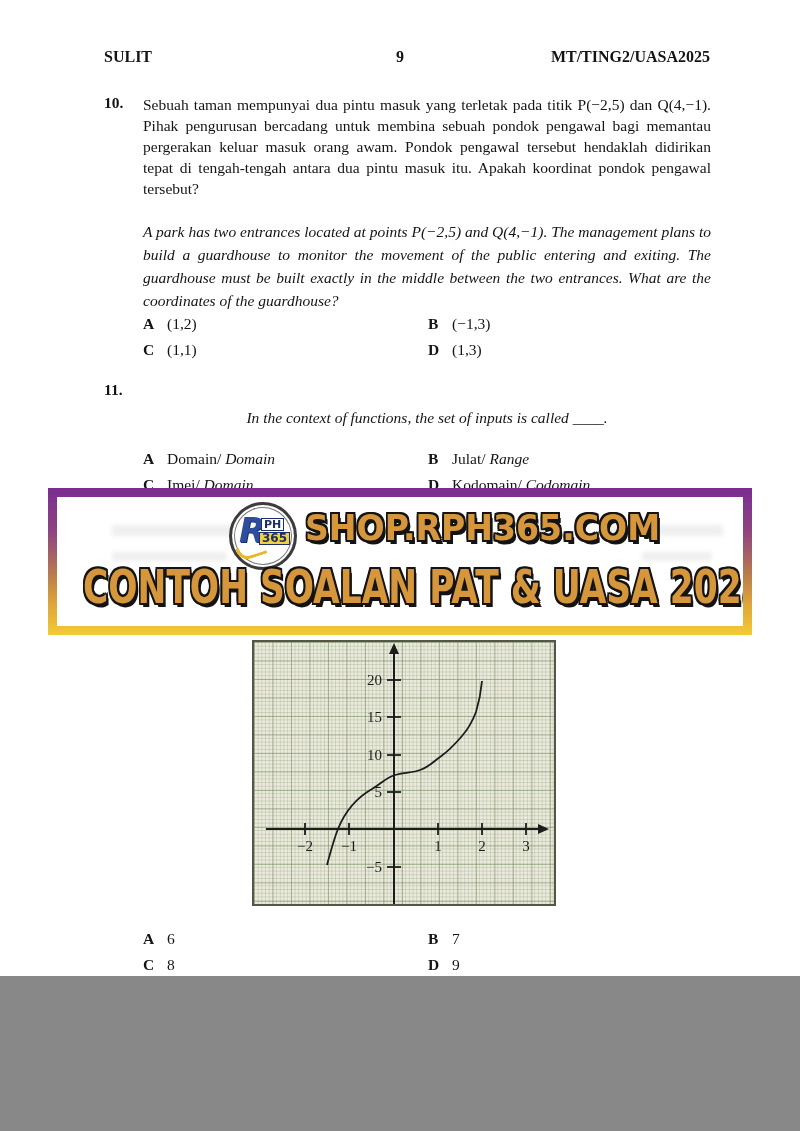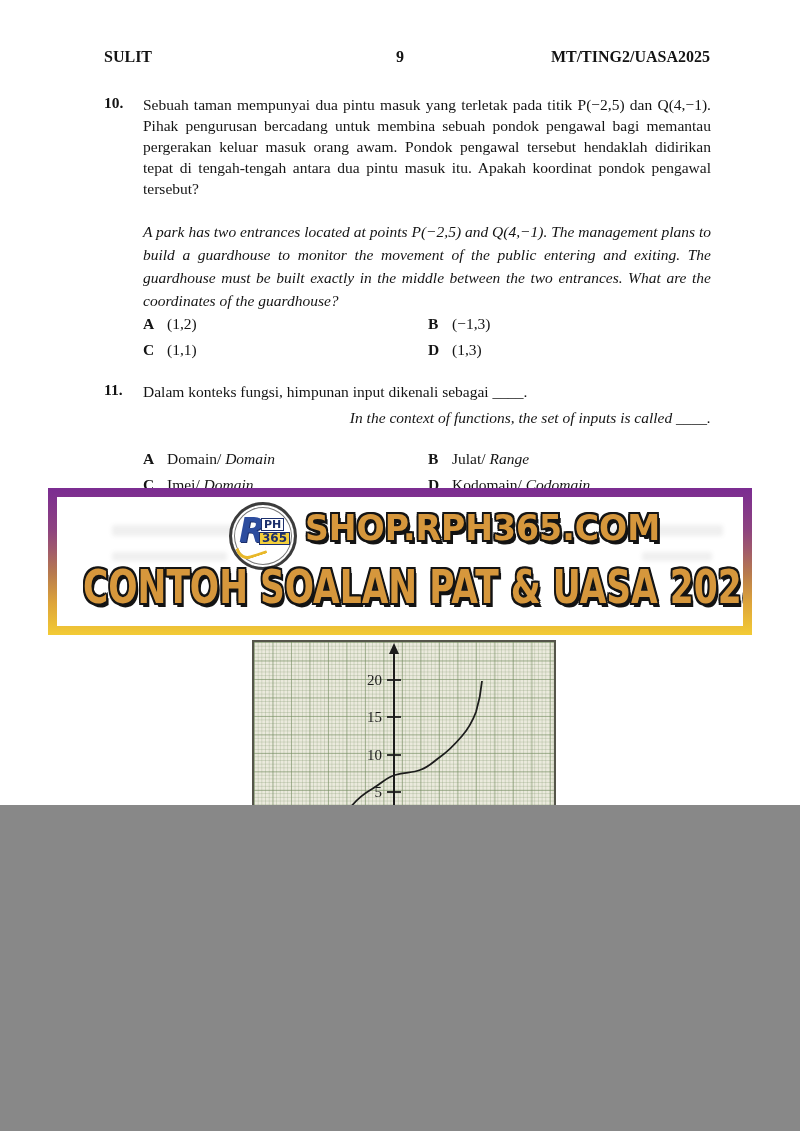--- a/index.html
+++ b/index.html
@@ -1,17 +1,17 @@
 <!DOCTYPE html>
 <html><head>
 <meta charset="utf-8">
 <style>
   html,body{margin:0;padding:0;background:#888;}
   .page{
-    position:relative; width:800px; height:805px; margin:0 auto;
+    position:relative; width:800px; height:976px; margin:0 auto;
     background:#ffffff; overflow:hidden;
     font-family:"Liberation Serif", serif; color:#141414;
   }
   
   .hdr{position:absolute; top:48px; left:0; width:100%; font-weight:bold; font-size:16px;}
   .hdr-left{position:absolute; left:104px;}
   .hdr-center{position:absolute; left:0; width:800px; text-align:center;}
   .hdr-right{position:absolute; right:90px;}
   
   .qnum{position:absolute; font-weight:bold; font-size:15.5px;}
@@ -114,22 +114,21 @@
   <div class="optrow" style="top:315px;">
     <span class="opt1"><span class="optlabel">A</span><span>(1,2)</span></span>
     <span class="opt2"><span class="optlabel">B</span><span>(−1,3)</span></span>
   </div>
   <div class="optrow" style="top:341px;">
     <span class="opt1"><span class="optlabel">C</span><span>(1,1)</span></span>
     <span class="opt2"><span class="optlabel">D</span><span>(1,3)</span></span>
   </div>
 
   <div class="qnum" style="left:104px; top:381px;">11.</div>
-  <div class="qtext ms" style="top:381px; text-align:left;">Dalam konteks fungsi, himpunan input dikenali sebagai ____.</div>
-  <div class="qtext en" style="top:406px; text-align:right;">In the context of functions, the set of inputs is called ____.</div>
+  <div class="qtext en" style="top:406px; text-align:center;">In the context of functions, the set of inputs is called ____.</div>
 
   <div class="optrow" style="top:450px;">
     <span class="opt1"><span class="optlabel">A</span><span>Domain/</span> <span class="ital">Domain</span></span>
     <span class="opt2"><span class="optlabel">B</span><span>Julat/</span> <span class="ital">Range</span></span>
   </div>
   <div class="optrow" style="top:476px;">
     <span class="opt1"><span class="optlabel">C</span><span>Imej/</span> <span class="ital">Domain</span></span>
     <span class="opt2"><span class="optlabel">D</span><span>Kodomain/</span> <span class="ital">Codomain</span></span>
   </div>
 

